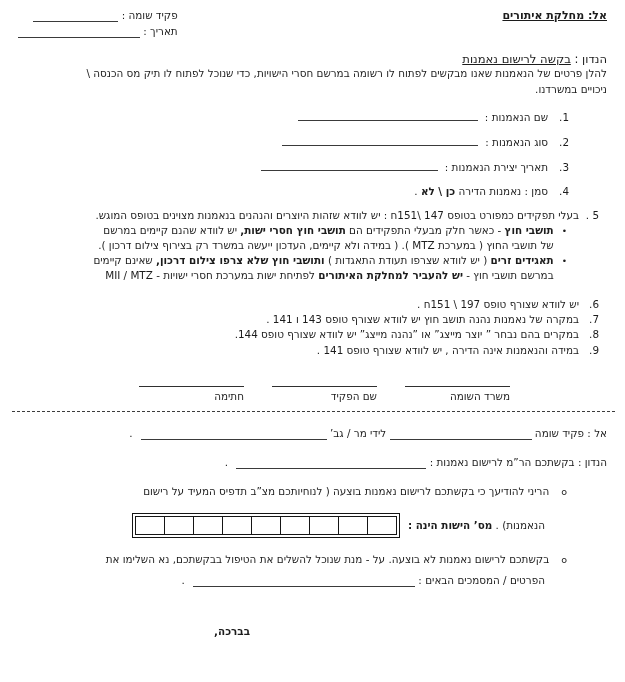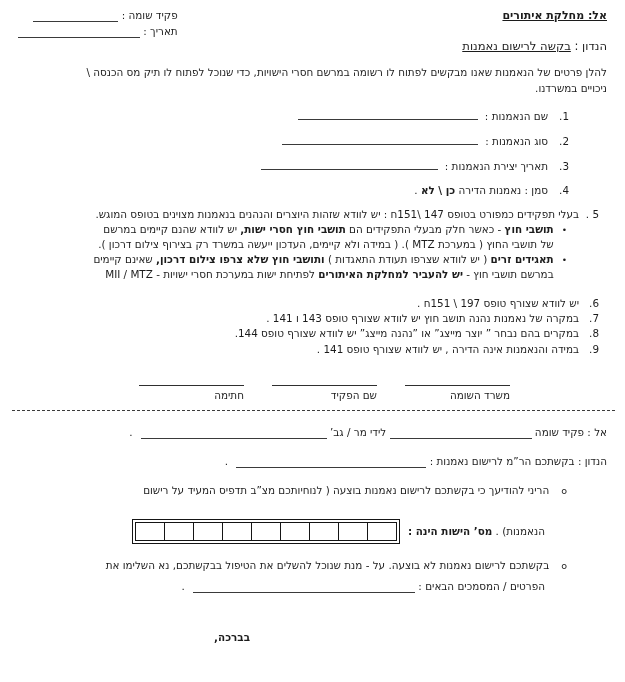--- a/index.html
+++ b/index.html
@@ -14,25 +14,25 @@
   .blank{display:inline-block;border-bottom:1px solid #3a3a3a;height:11px;vertical-align:-3px;}
   .w85{width:85px}.w122{width:122px}.w180{width:180px}.w196{width:196px}.w177{width:177px}
   .w142{width:142px}.w186{width:186px}.w190{width:190px}.w222{width:222px}
 
   
   .header{display:flex;justify-content:space-between;align-items:flex-start;}
   .addr{font-weight:bold;font-size:11px;padding-top:2px;text-decoration:underline;}
   .hleft{text-align:right;line-height:16px;}
 
   
-  .subject{font-size:11.6px;}
+  .subject{margin-top:13px;font-size:11.6px;}
   .underl{text-decoration:underline;}
 
   
-  .intro{margin-top:12px;line-height:15.5px;}
+  .intro{line-height:15.5px;}
 
   
   .list1{margin-top:12px;padding-right:38px;}
   .nitem{display:flex;gap:7px;align-items:baseline;margin-bottom:9px;line-height:15px;}
   .num{min-width:14px;flex:none;}
 
   
   .item5{margin-top:5px;padding-right:8px;display:flex;gap:6px;line-height:15px;}
   .bullet{display:flex;gap:8px;padding-right:40px;line-height:15px;}
   .bmark{flex:none;font-size:9px;padding-top:1px;}
@@ -49,21 +49,21 @@
   .siglabel{margin-top:3px;}
 
   
   .dashes{margin:9px -8px 0 -6px;border-top:1.5px dashed #3c3c3c;height:0;}
 
   
   .loc-head{margin-top:14px;font-weight:bold;font-size:10.8px;}
   .loc-line{margin-top:14px;line-height:15px;}
   .tail{margin-right:5px;}
   .oblock{margin-top:13px;padding-right:40px;display:flex;gap:12px;line-height:16px;}
-  .entityrow{margin-top:20px;padding-right:62px;display:flex;align-items:center;gap:8px;}
+  .entityrow{margin-top:13px;padding-right:62px;display:flex;align-items:center;gap:8px;}
   .boxwrap{display:inline-flex;border:1px solid #151515;padding:2px;background:#fff;}
   .cell{width:30px;height:19px;border:1px solid #151515;box-sizing:border-box;}
   .cell + .cell{margin-right:-1px;}
   .o2line2{margin-top:6px;padding-right:62px;}
   .closing{margin-top:38px;margin-right:357px;font-weight:bold;}
 </style>
 </head>
 <body>
 
 <div class="page">

